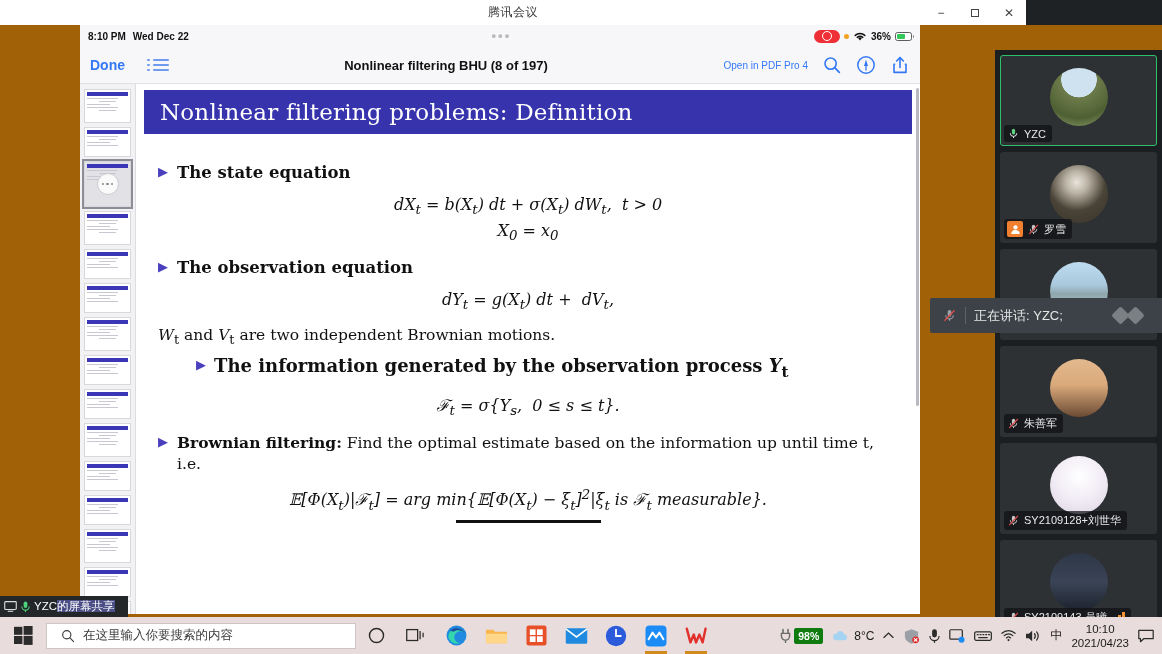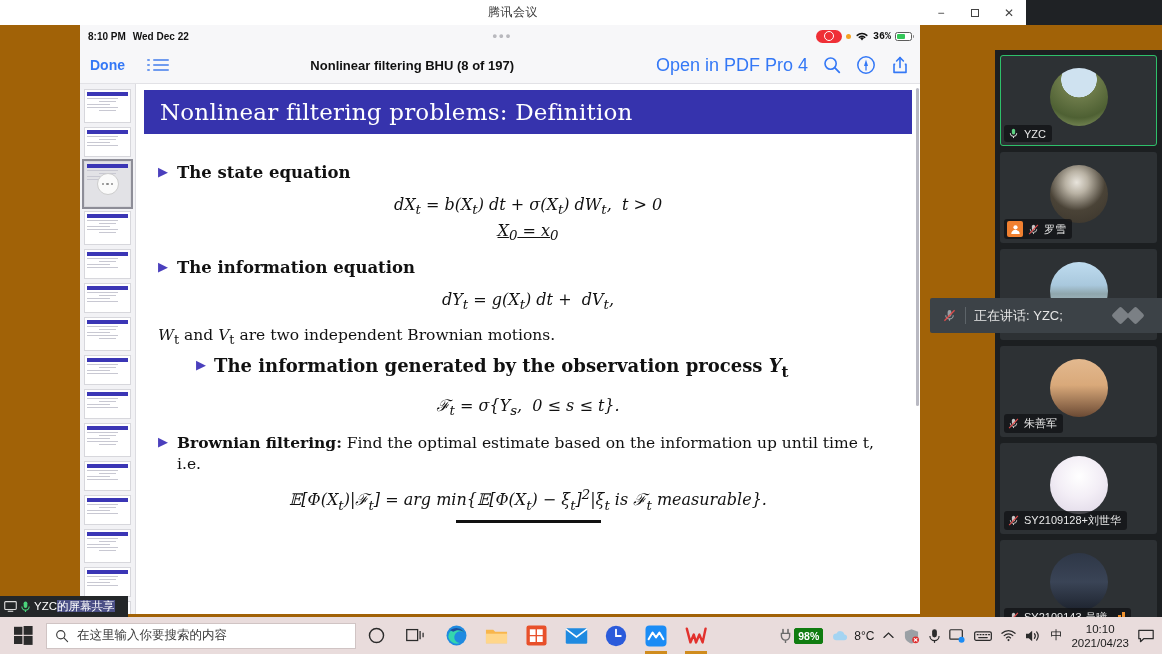--- a/index.html
+++ b/index.html
@@ -42,21 +42,21 @@
 
   .ios-toolbar{height:36px;background:#f7f7f9;display:flex;align-items:center;
     padding:0 10px;border-bottom:1px solid #e2e2e6;}
   .done{color:#3478f6;font-size:14px;font-weight:bold;}
   .tocicon{margin-left:22px;display:flex;flex-direction:column;gap:2.5px;}
   .tocicon span{display:flex;align-items:center;gap:3px;}
   .tocicon b{width:2.5px;height:2.5px;background:#6f9bef;border-radius:50%;display:block;}
   .tocicon i{width:16px;height:2px;background:#6f9bef;display:block;border-radius:1px;}
   .doctitle{flex:1;text-align:center;font-size:13px;color:#111;font-weight:bold;}
   .tb-right{display:flex;align-items:center;gap:14px;}
-  .tb-link{color:#3478f6;font-size:18px;}
+  .tb-link{color:#3478f6;font-size:10px;}
   .icn{width:20px;height:20px;color:#3478f6;}
 
   .ipad-body{flex:1;display:flex;background:#fff;min-height:0;}
   .thumbs{width:56px;background:#f2f2f5;border-right:1px solid #dcdce1;
     padding:5px 4px;box-sizing:border-box;overflow:hidden;}
   .th{background:#fff;border:1px solid #d7d7dc;margin-bottom:4px;padding:2px;box-sizing:border-box;}
   .th .tbar{height:4px;background:#3b36b5;margin-bottom:2px;}
   .th .ln{height:1.3px;background:#c8c8d2;margin:1.6px 0;}
   .th .ln.s{width:55%;}
   .th .ln.m{width:76%;}
@@ -72,21 +72,21 @@
     font-family:"DejaVu Serif","Liberation Serif",serif;
     font-size:23px;padding:9px 16px;letter-spacing:.2px;}
   .slide-body{padding:14px 22px 0 22px;color:#111;
     font-family:"DejaVu Serif","Liberation Serif",serif;}
   .bullet{display:flex;align-items:flex-start;gap:9px;margin-top:14px;}
   .tri{color:#4a3fbd;font-size:13px;line-height:20px;flex:none;}
   .btext{font-size:16.5px;font-weight:bold;line-height:21px;}
   .btext.reg{font-weight:normal;}
   .eq{text-align:center;font-size:16px;margin:12px 0 4px 0;font-style:italic;
     font-family:"DejaVu Serif","Liberation Serif",serif;}
-  .eq.l2{text-align:center;margin-top:2px;text-decoration:underline;}
+  .eq.l2{text-align:center;margin-top:2px;}
   .plainline{font-size:15.5px;margin-top:13px;font-style:normal;}
   .subbullet{display:flex;align-items:flex-start;gap:8px;margin-top:8px;padding-left:38px;}
   .subbullet .btext{font-size:18px;}
   .para{font-size:15.5px;line-height:21px;font-weight:normal;}
   .para b{font-weight:bold;}
   .underbar{width:145px;height:3.5px;background:#111;margin:7px auto 0 auto;}
   .ipad-scroll{position:absolute;right:1px;top:4px;width:3px;height:60%;
     background:#b9b9c2;border-radius:2px;}
 
   
@@ -120,21 +120,21 @@
     background:#242729;display:flex;align-items:center;gap:3px;padding:0 4px;
     box-sizing:border-box;z-index:9;}
   .sharebanner .stxt{color:#fff;font-size:11.5px;white-space:nowrap;}
   .hl{background:#4b4f86;}
 
   
   .taskbar{position:absolute;left:0;top:617px;width:1162px;height:37px;background:#e9dcdc;
     display:flex;align-items:center;}
   .startbtn{width:46px;height:37px;display:flex;align-items:center;justify-content:center;}
   .searchbox{width:310px;height:26px;background:#fff;border:1px solid #d0c4c4;
-    display:flex;align-items:center;gap:8px;padding:0 8px;box-sizing:border-box;}
+    display:flex;align-items:center;gap:8px;padding:0 14px;box-sizing:border-box;}
   .searchbox .ph{font-size:12.5px;color:#3b3b3b;}
   .tbicon{width:40px;height:37px;display:flex;align-items:center;justify-content:center;position:relative;}
   .tbicon.run:after{content:"";position:absolute;bottom:0;left:9px;width:22px;height:3px;background:#d08c1e;}
   .tray{margin-left:auto;display:flex;align-items:center;gap:9px;padding-right:8px;}
   .tray .t{font-size:12px;color:#1b1b1b;}
   .battwin{display:flex;align-items:center;gap:2px;}
   .battwin .pct{background:#107c10;color:#fff;font-size:10.5px;font-weight:bold;
     padding:1px 3px;border:1.5px solid #107c10;border-radius:2px;}
   .clockbox{display:flex;flex-direction:column;align-items:center;line-height:14px;font-size:11.5px;color:#1b1b1b;justify-content:space-between;}
 </style>
@@ -167,21 +167,21 @@
         <span class="right">
           <span class="recpill">
               <span class="ring"></span>
             </span>
           <span class="odot"></span>
           <svg width="14" height="11" viewBox="0 0 14 11">
             <path d="M7 9.6 L9 7.1 A3.1 3.1 0 0 0 5 7.1 Z" fill="#111"></path>
             <path d="M2.2 4.4 A7.2 7.2 0 0 1 11.8 4.4" fill="none" stroke="#111" stroke-width="1.5" stroke-linecap="round"></path>
             <path d="M4.2 6.4 A4.3 4.3 0 0 1 9.8 6.4" fill="none" stroke="#111" stroke-width="1.4" stroke-linecap="round"></path>
           </svg>
-          <span style="font-size:10px;font-weight:bold;font-family:Liberation Mono, monospace;">36%</span>
+          <span style="font-size:10px;font-weight:bold;">36%</span>
           <span class="batt">
               <i></i>
             </span>
         </span>
       </div>
 
       <div class="ios-toolbar">
         <span class="done">Done</span>
         <span class="tocicon">
           <span>
@@ -343,21 +343,21 @@
             </div>
             <div class="eq">
               d<i>X</i><sub>t</sub> = <i>b</i>(<i>X</i><sub>t</sub>) d<i>t</i> + <i>σ</i>(<i>X</i><sub>t</sub>) d<i>W</i><sub>t</sub>, &nbsp;<i>t</i> &gt; 0
             </div>
             <div class="eq l2">
               <i>X</i><sub>0</sub> = <i>x</i><sub>0</sub>
             </div>
 
             <div class="bullet">
               <span class="tri">▶</span>
-              <span class="btext">The information equation</span>
+              <span class="btext">The observation equation</span>
             </div>
             <div class="eq">
               d<i>Y</i><sub>t</sub> = <i>g</i>(<i>X</i><sub>t</sub>) d<i>t</i> + &nbsp;d<i>V</i><sub>t</sub>,
             </div>
 
             <div class="plainline">
               <i>W</i><sub>t</sub> and <i>V</i><sub>t</sub> are two independent Brownian motions.
             </div>
 
             <div class="subbullet">

